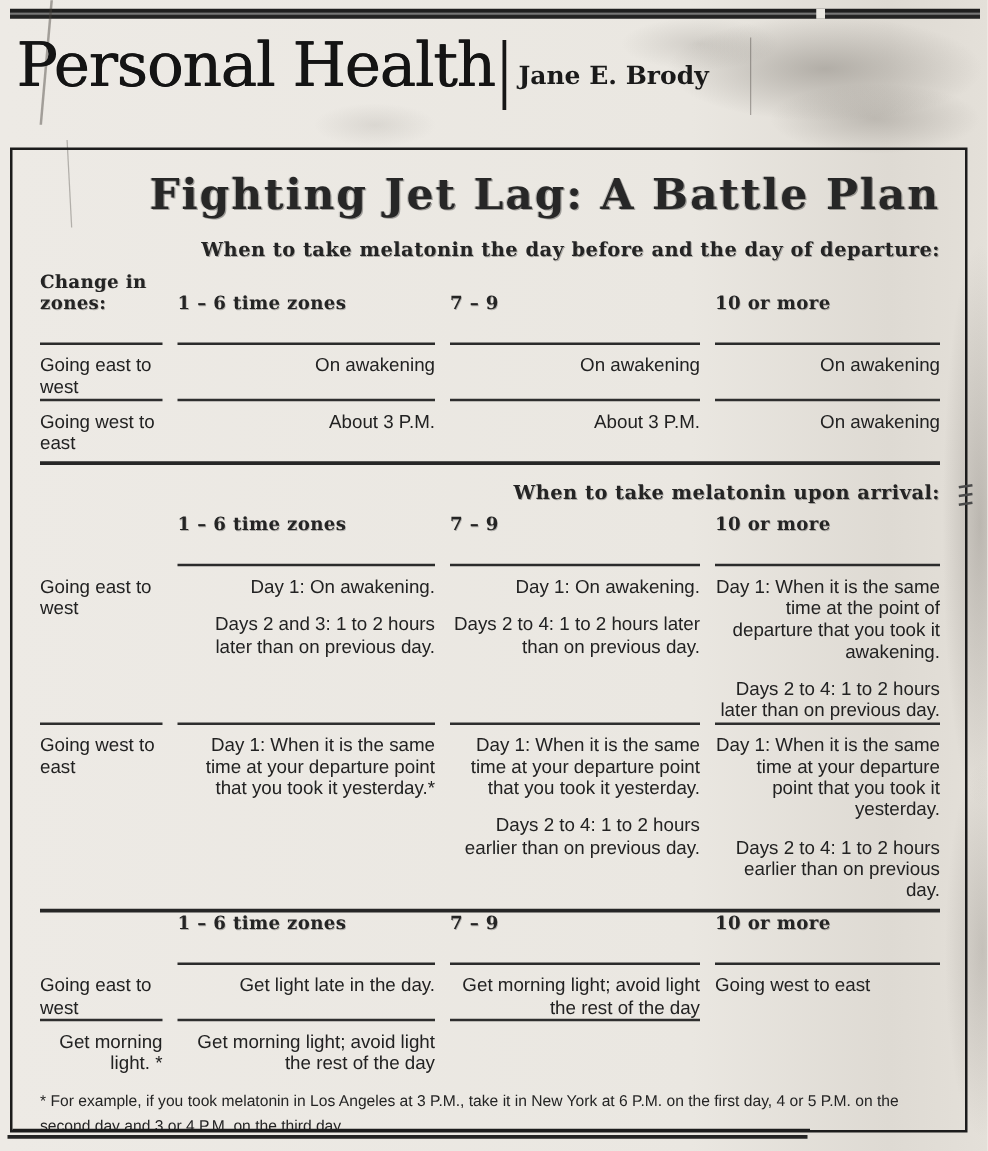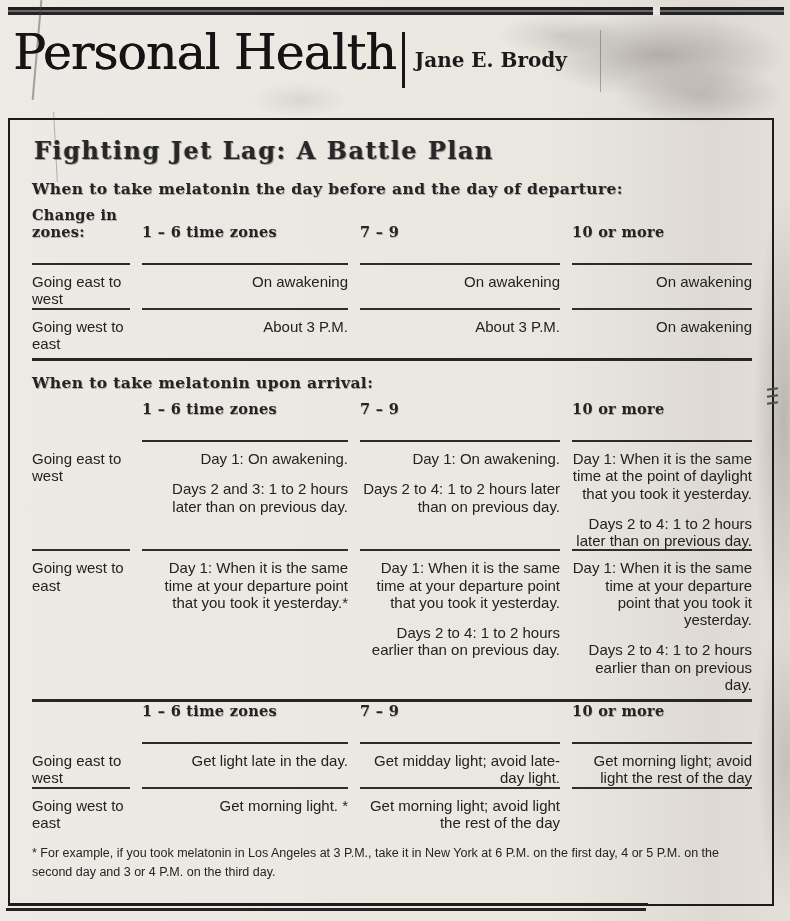--- a/index.html
+++ b/index.html
@@ -34,25 +34,25 @@
     letter-spacing:-1px; color:#141414; text-shadow:.5px 0 0 #141414; }
   .byline-bar { width:3px; height:56px; background:#161616; margin:8px 10px 0 6px; }
   .byline { font-family:"DejaVu Serif", serif; font-weight:bold; font-size:20px; margin-top:24px; color:#1a1a1a; }
 
   .box { position:absolute; left:8px; top:118px; width:766px; height:788px;
     border:2px solid #1c1c1c; box-sizing:border-box; padding:10px 20px 0 22px; overflow:hidden; }
   .box::after { content:""; position:absolute; left:-2px; bottom:-3px; width:640px; height:4px; background:#1c1c1c; }
   .under-box-line { position:absolute; left:6px; top:908px; width:640px; height:3px; background:#242424; }
 
   .table-title { margin:6px 0 14px 2px; font-family:"DejaVu Serif", serif; font-weight:bold;
-    font-size:24px; letter-spacing:1.5px; color:#272727;
-    text-shadow:1px 1px 0 rgba(20,20,20,.35), -1px 0 0 rgba(20,20,20,.18); }
+    font-size:34px; letter-spacing:1.5px; color:#272727;
+    text-shadow:1px 1px 0 rgba(20,20,20,.35), -1px 0 0 rgba(20,20,20,.18);text-align:right; }
   .sechead { font-family:"DejaVu Serif", serif; font-weight:bold; font-size:15.5px;
     letter-spacing:.4px; color:#242424; margin:8px 0 8px 0;
-    text-shadow:.7px .7px 0 rgba(20,20,20,.3); }
+    text-shadow:.7px .7px 0 rgba(20,20,20,.3);text-align:right; }
   .sec2 .sechead, .sec3 .sechead { margin-top:12px; }
 
   .tgrid { display:grid; grid-template-columns:98px 206px 200px 1fr; column-gap:12px; }
   .hcell { font-family:"DejaVu Serif", serif; font-weight:bold; font-size:14.5px; color:#242424;
     letter-spacing:.3px; padding-bottom:23px; border-bottom:2px solid #2b2b2b; align-self:end;
     text-shadow:.6px .6px 0 rgba(20,20,20,.28); }
   .hcell.blank { border-bottom:none; }
   .cell { font-size:15px; line-height:1.15; padding-top:8px; color:#222; }
   .cell.sep { border-bottom:2px solid #2e2e2e; }
   .cell p { margin:0;text-align:right; }
@@ -126,21 +126,21 @@
         <div class="cell sep">Going east to west</div>
         <div class="cell sep">
           <p>Day 1: On awakening.</p>
           <p>Days 2 and 3: 1 to 2 hours later than on previous day.</p>
         </div>
         <div class="cell sep">
           <p>Day 1: On awakening.</p>
           <p>Days 2 to 4: 1 to 2 hours later than on previous day.</p>
         </div>
         <div class="cell sep">
-          <p>Day 1: When it is the same time at the point of daylight that you took it yesterday.</p>
+          <p>Day 1: When it is the same time at the point of departure that you took it awakening.</p>
           <p>Days 2 to 4: 1 to 2 hours later than on previous day.</p>
         </div>
 
         <div class="cell">Going west to east</div>
         <div class="cell">
           <p>Day 1: When it is the same time at your departure point that you took it yesterday.*</p>
         </div>
         <div class="cell">
           <p>Day 1: When it is the same time at your departure point that you took it yesterday.</p>
           <p>Days 2 to 4: 1 to 2 hours earlier than on previous day.</p>
@@ -158,23 +158,20 @@
         <div class="hcell blank"></div>
         <div class="hcell">1 – 6 time zones</div>
         <div class="hcell">7 – 9</div>
         <div class="hcell">10 or more</div>
 
         <div class="cell sep">Going east to west</div>
         <div class="cell sep">
             <p>Get light late in the day.</p>
           </div>
         <div class="cell sep">
-            <p>Get midday light; avoid late-day light.</p>
-          </div>
-        <div class="cell sep">
             <p>Get morning light; avoid light the rest of the day</p>
           </div>
 
         <div class="cell">Going west to east</div>
         <div class="cell">
             <p>Get morning light. *</p>
           </div>
         <div class="cell">
             <p>Get morning light; avoid light the rest of the day</p>
           </div>

